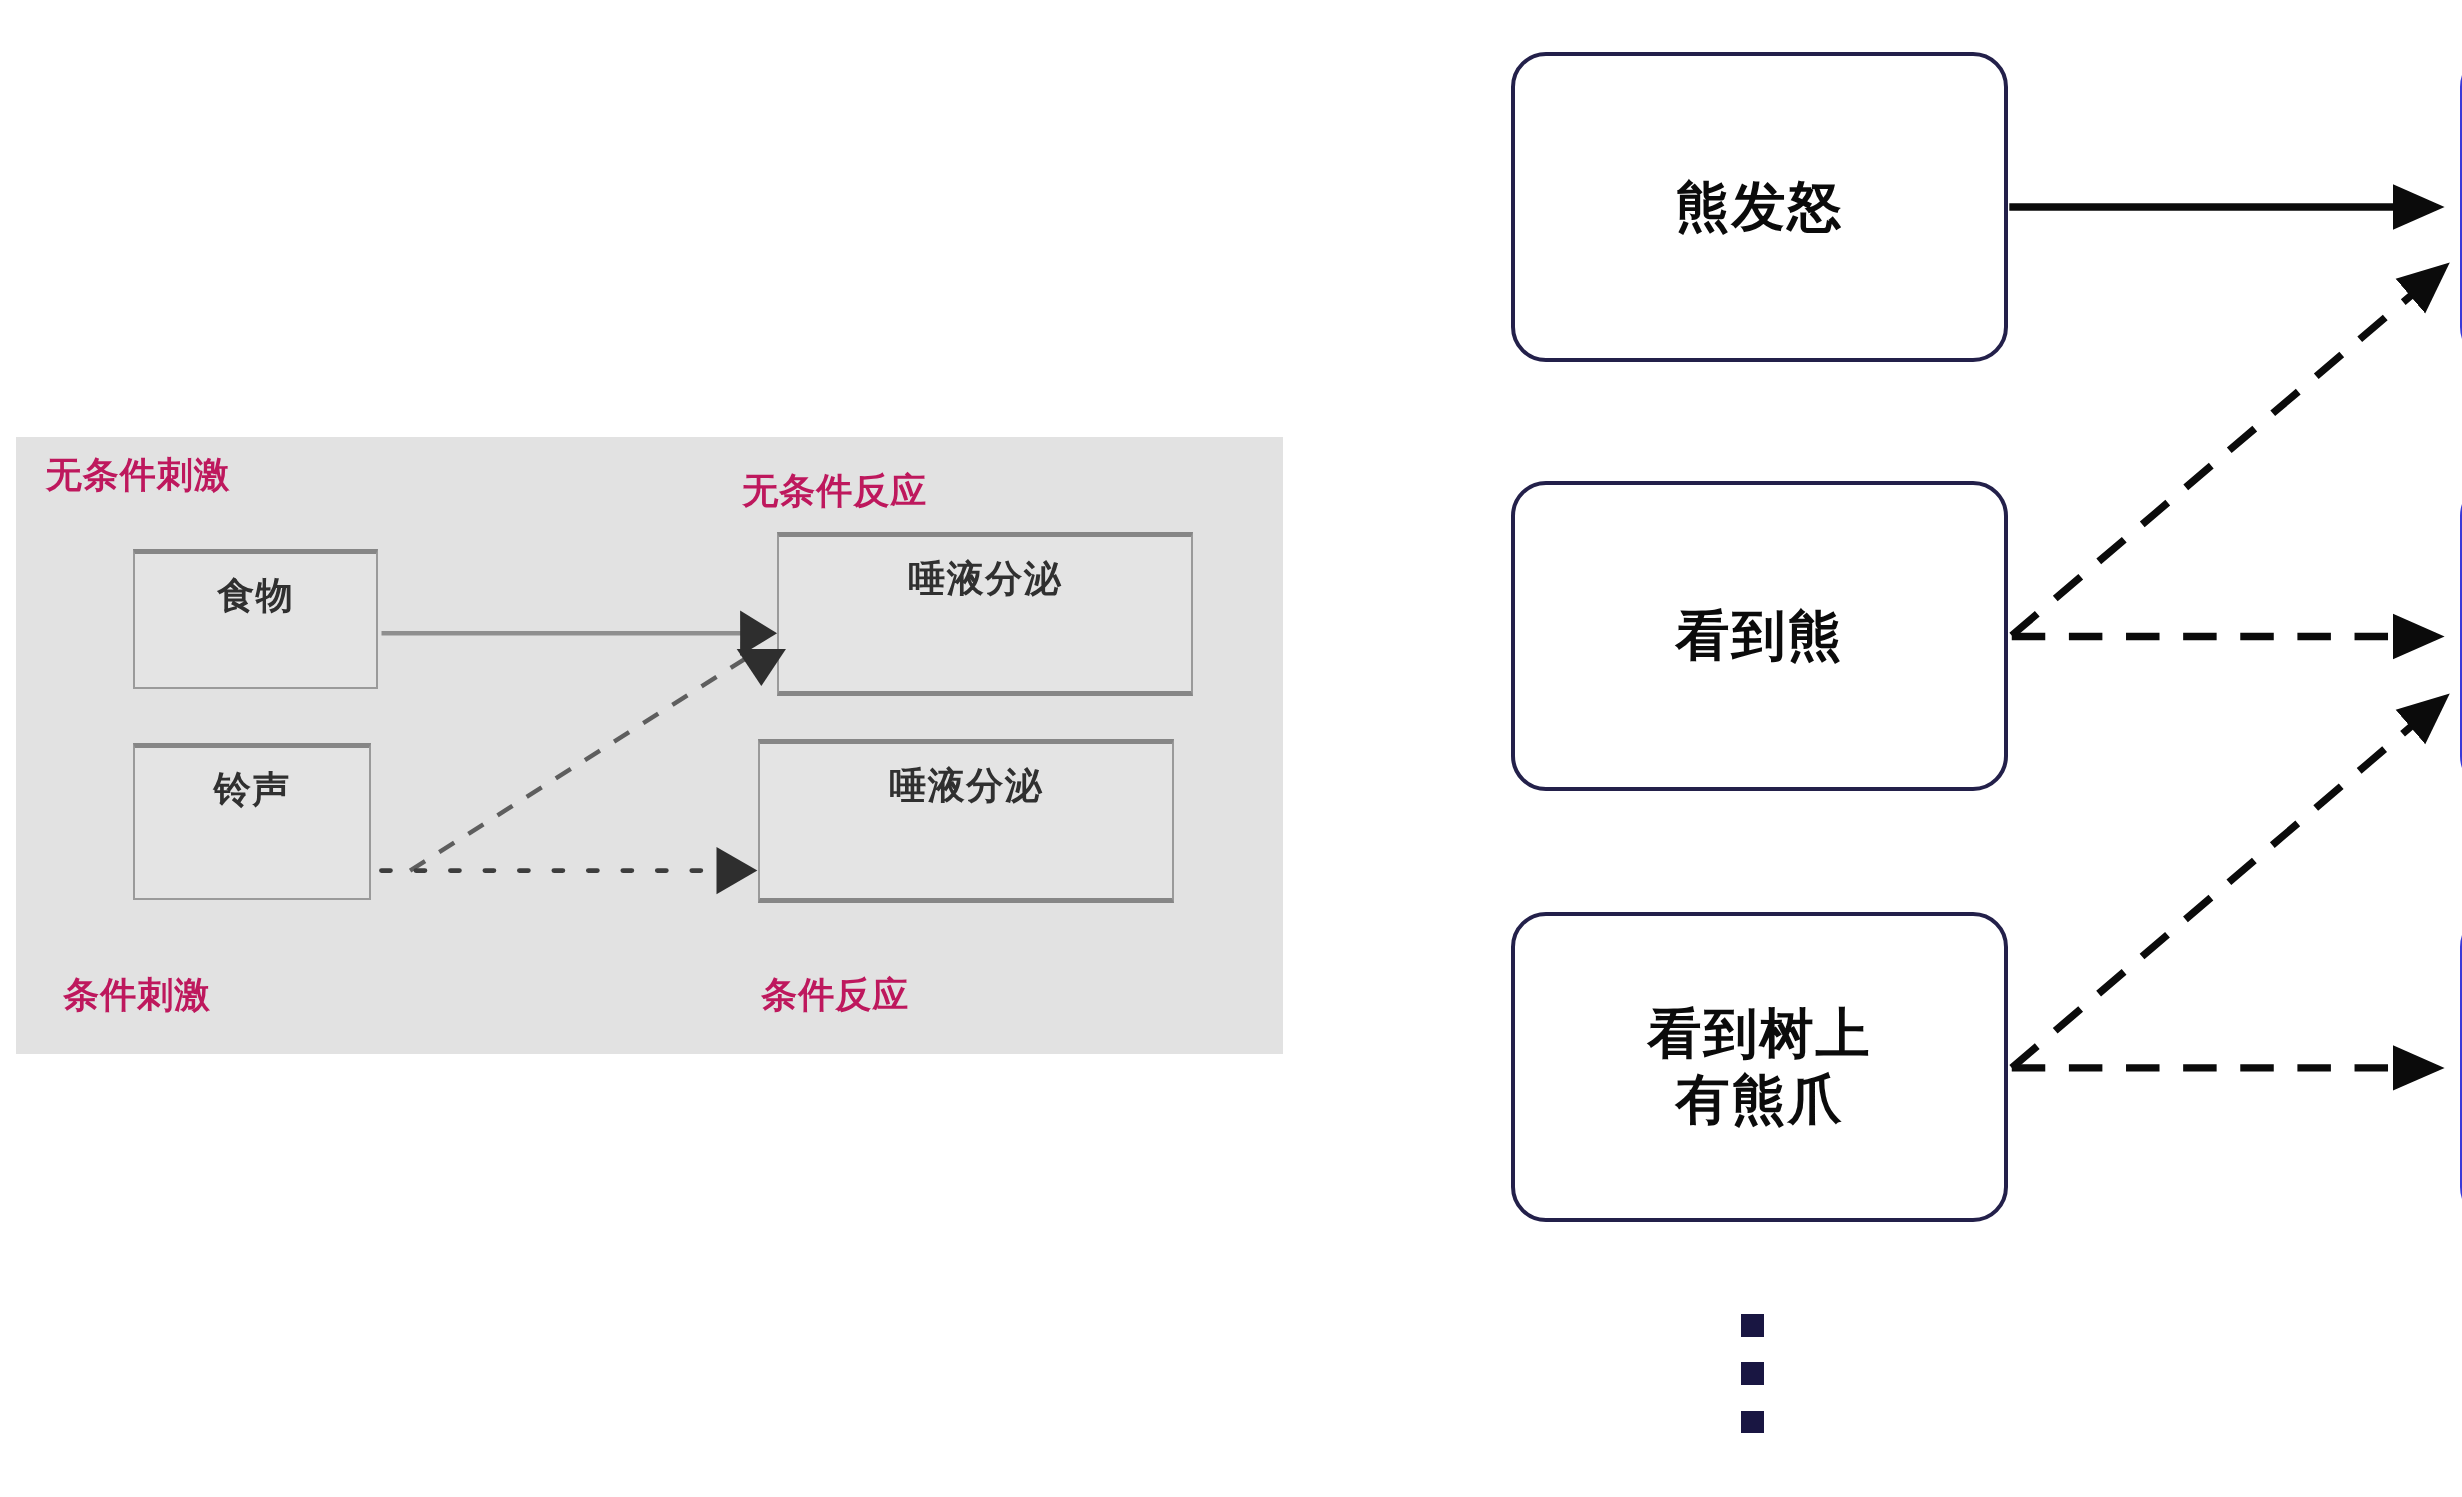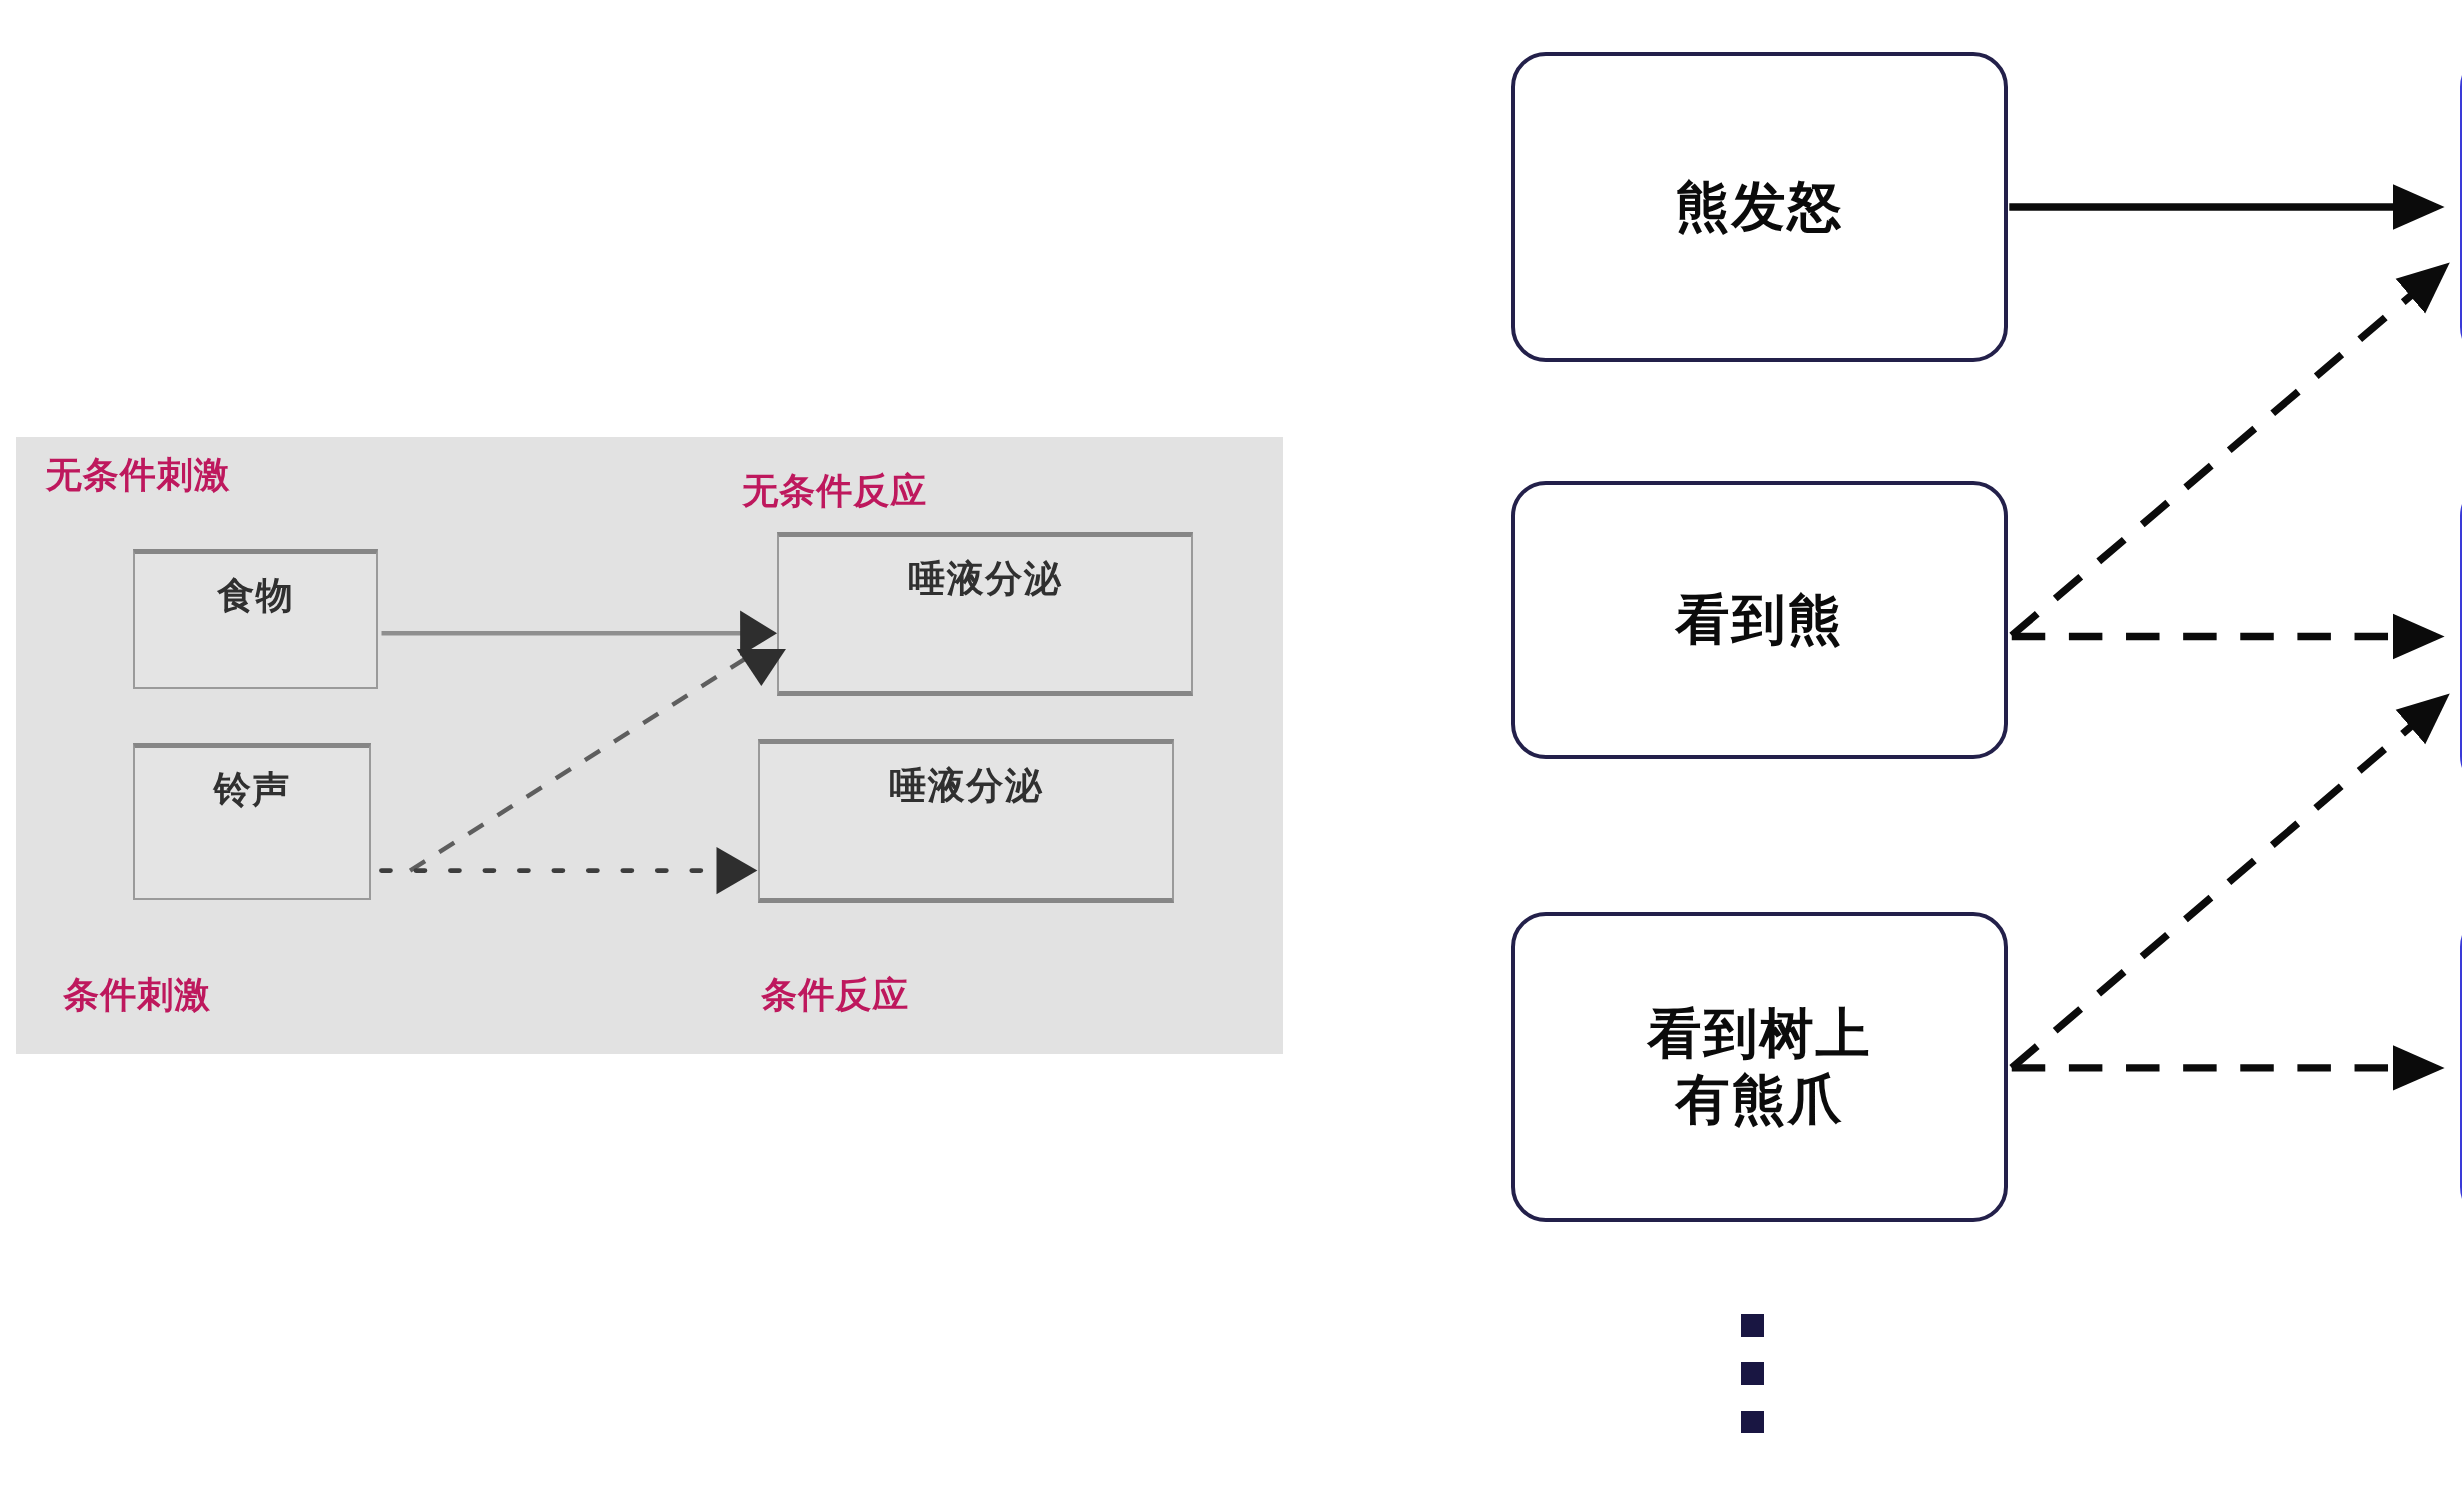--- a/index.html
+++ b/index.html
@@ -66,21 +66,21 @@
   }
   .rl-box.navy{border:4.4px solid #23204a;}
   .rl-box.blue{border:4.4px solid #3a3ad8;}
   .rl-cn{
     font-size:54px;font-weight:700;color:#0b0b0b;
     line-height:1.22;letter-spacing:2px;
     font-family:"DejaVu Sans","Liberation Sans",sans-serif;
   }
 
   #box-bear-angry{left:1511px;top:52px;width:497px;height:310px;}
-  #box-see-bear{left:1511px;top:481px;width:497px;height:278px;}
+  #box-see-bear{left:1511px;top:481px;width:497px;height:310px;}
   #box-see-claw{left:1511px;top:912px;width:497px;height:310px;}
   #box-reward{left:2460px;top:52px;width:497px;height:310px;}
   #box-vsp{left:2460px;top:481px;width:497px;height:310px;}
   #box-vs{left:2460px;top:912px;width:497px;height:310px;}
 
   
   .dot-stack{position:absolute;display:flex;flex-direction:column;gap:25.6px;}
   .dot-stack .dot{width:22.7px;height:22.7px;}
   #dots-left{left:1741px;top:1314px;}
   #dots-left .dot{background:#191642;}

